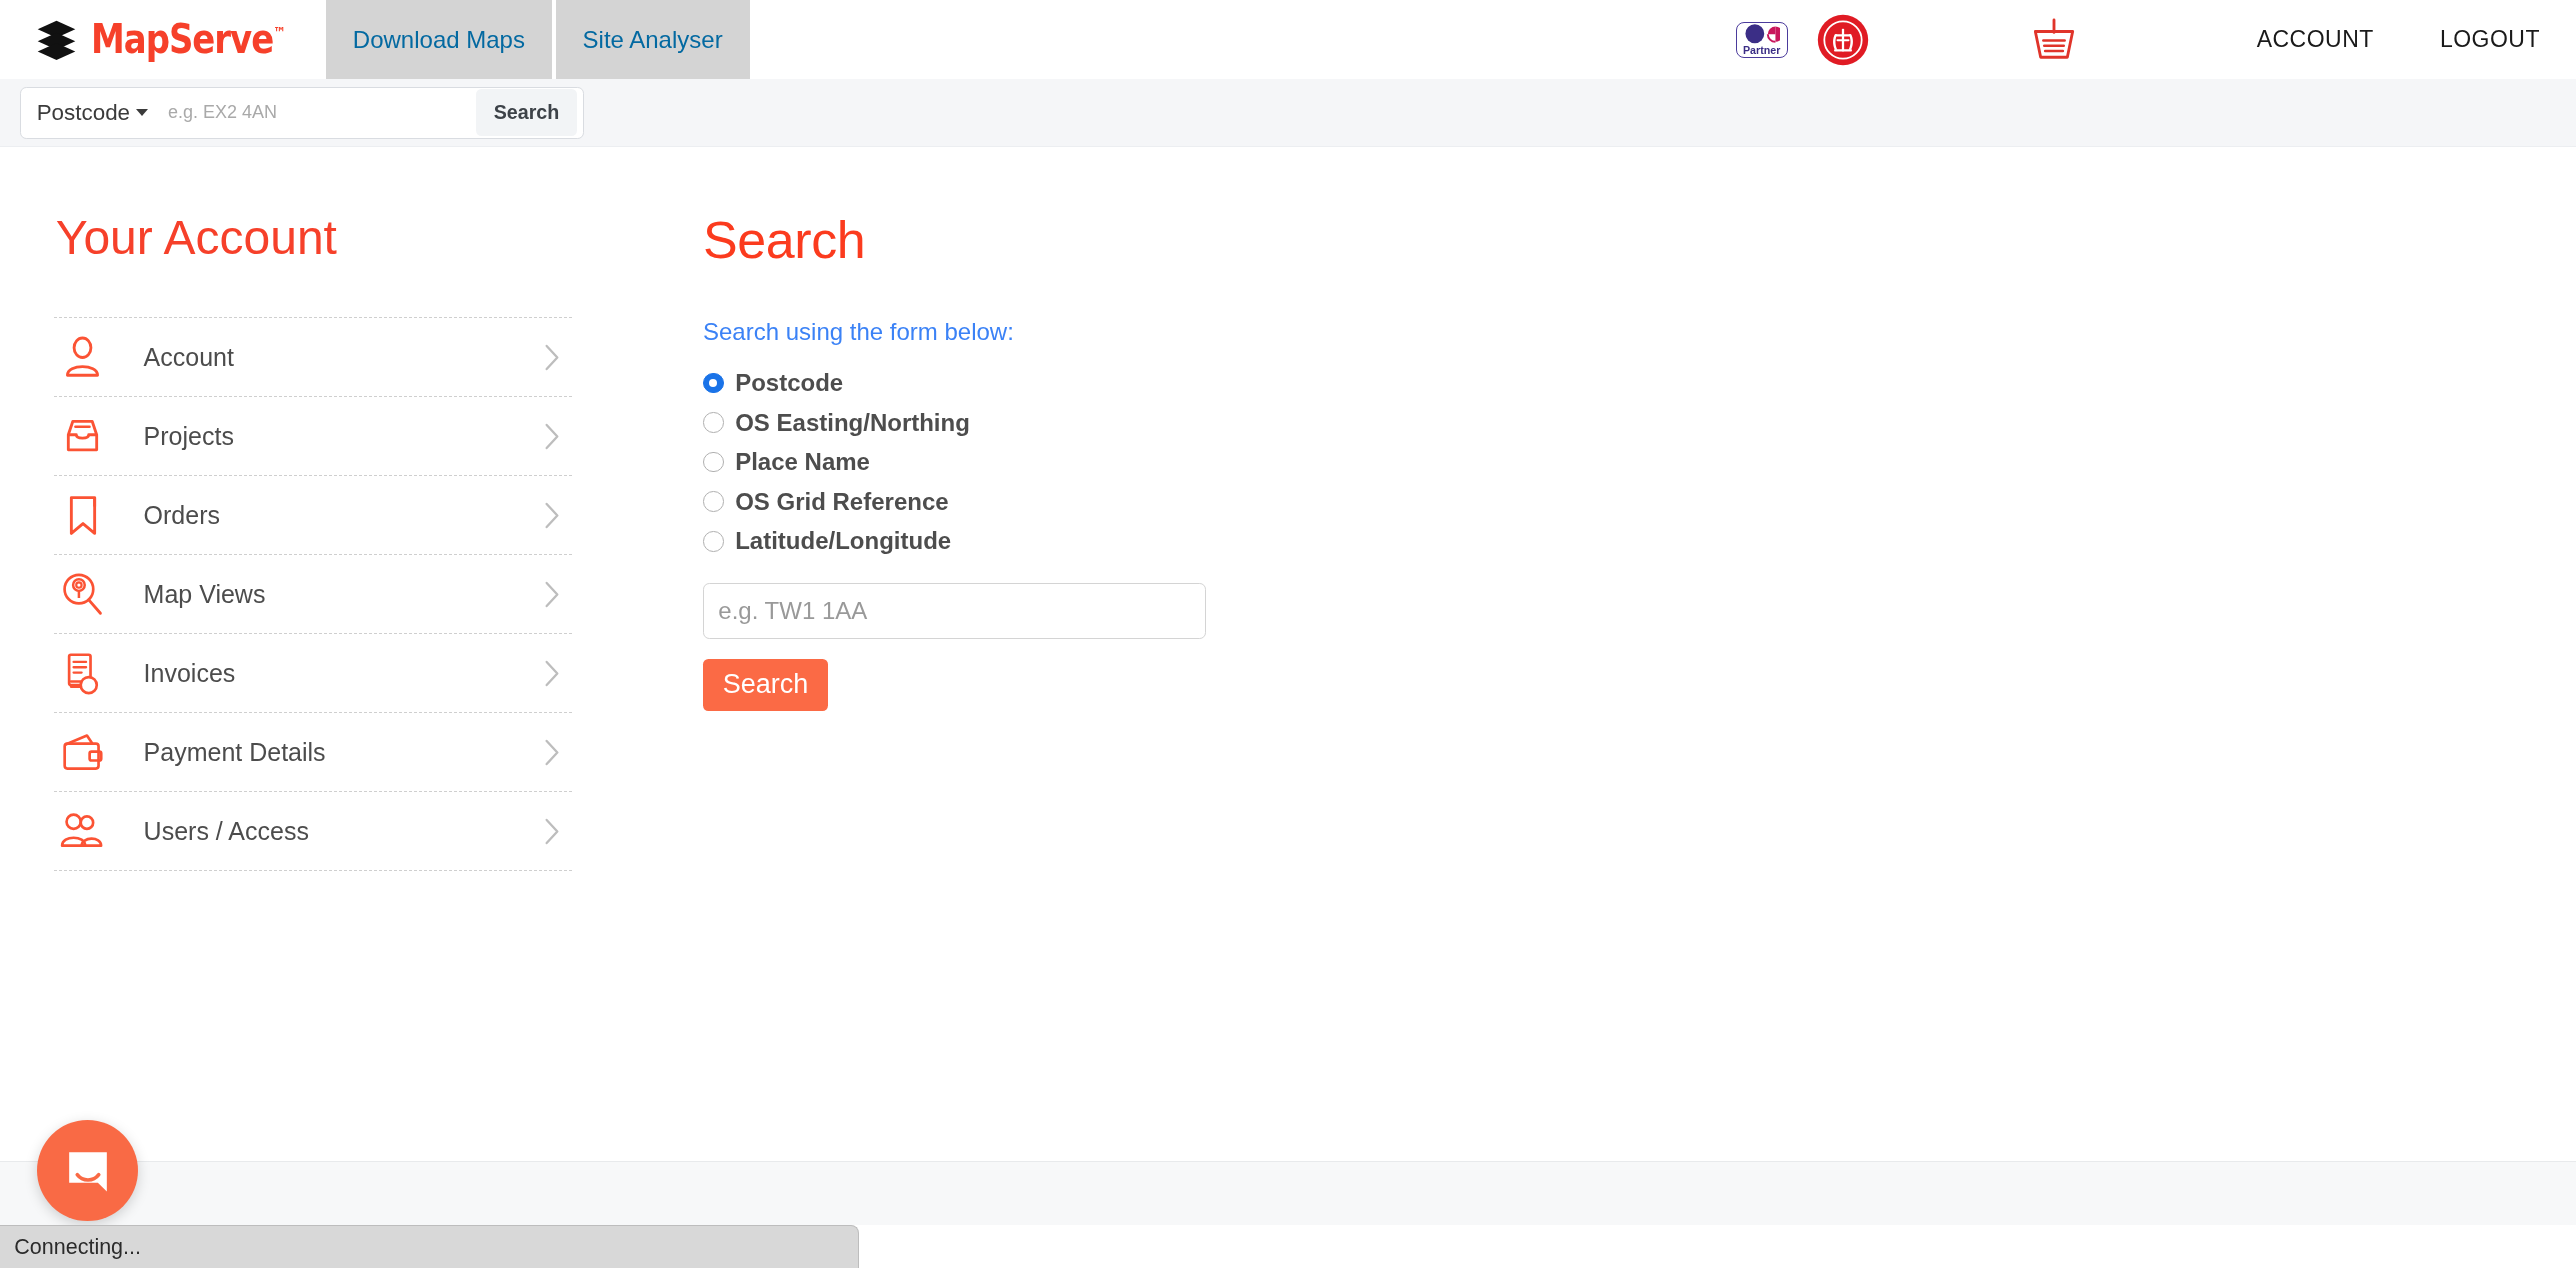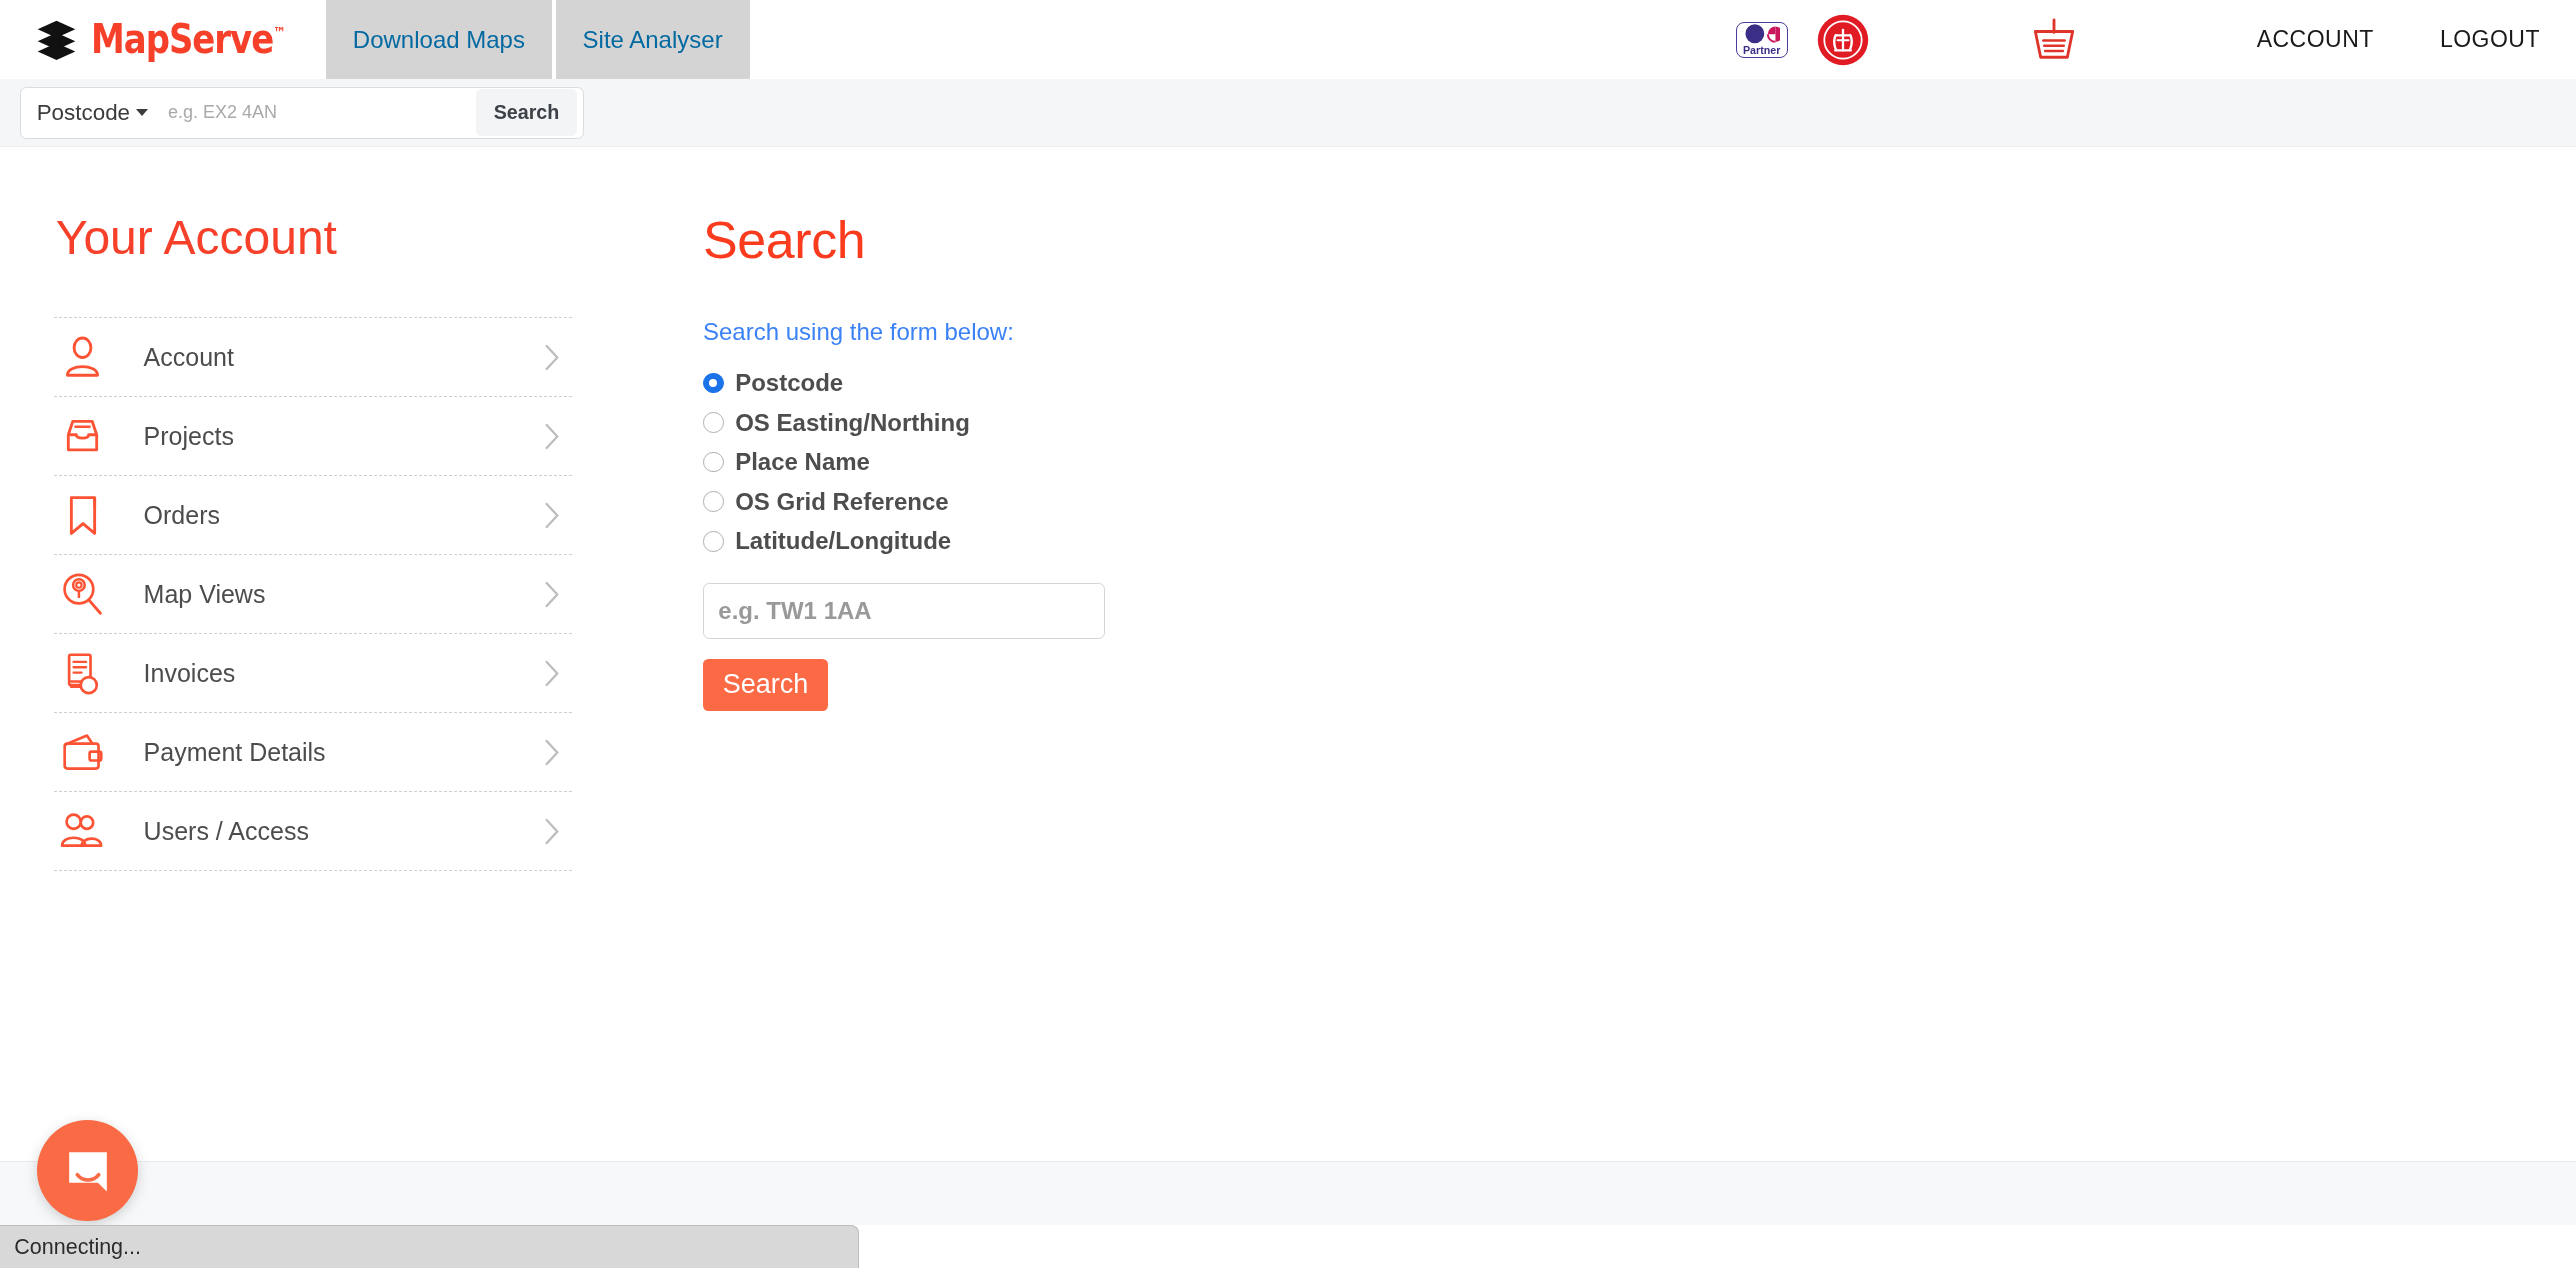--- a/index.html
+++ b/index.html
@@ -215,31 +215,30 @@
     background: #fff;
     border-radius: 50%;
   }
   .radio-label {
     font-size: 24px;
     font-weight: bold;
     color: #4d4d4d;
   }
   .q-input {
     margin-top: 16px;
-    width: 402px;
+    width: 503px;
     height: 56px;
     border: 0.9px solid #d4d4d4;
     border-radius: 6.3px;
     font-size: 24px;
     color: #555;
     padding: 0 14.3px;
     outline: none;
     font-family: "Liberation Sans", sans-serif;
     background: #fff;
-    font-weight: bold;
   }
   .q-input::placeholder { color: #999; }
   .go-btn {
     display: block;
     margin-top: 19.7px;
     background: #fb6a45;
     color: #ffffff;
     border: none;
     border-radius: 5.4px;
     font-size: 27px;

